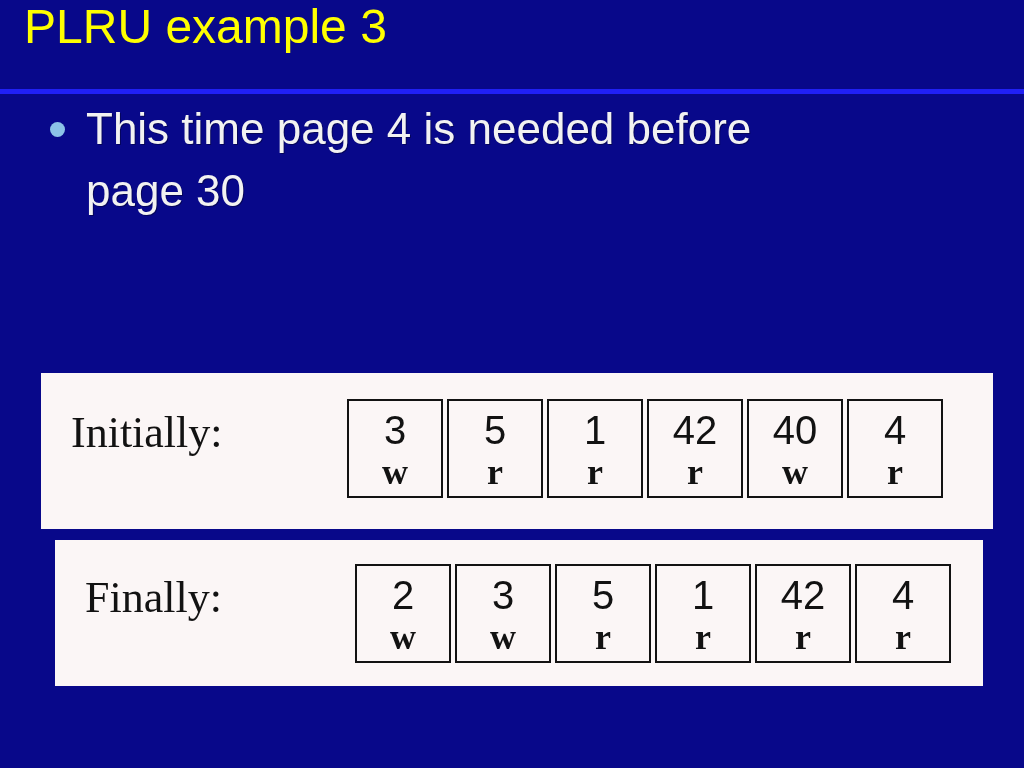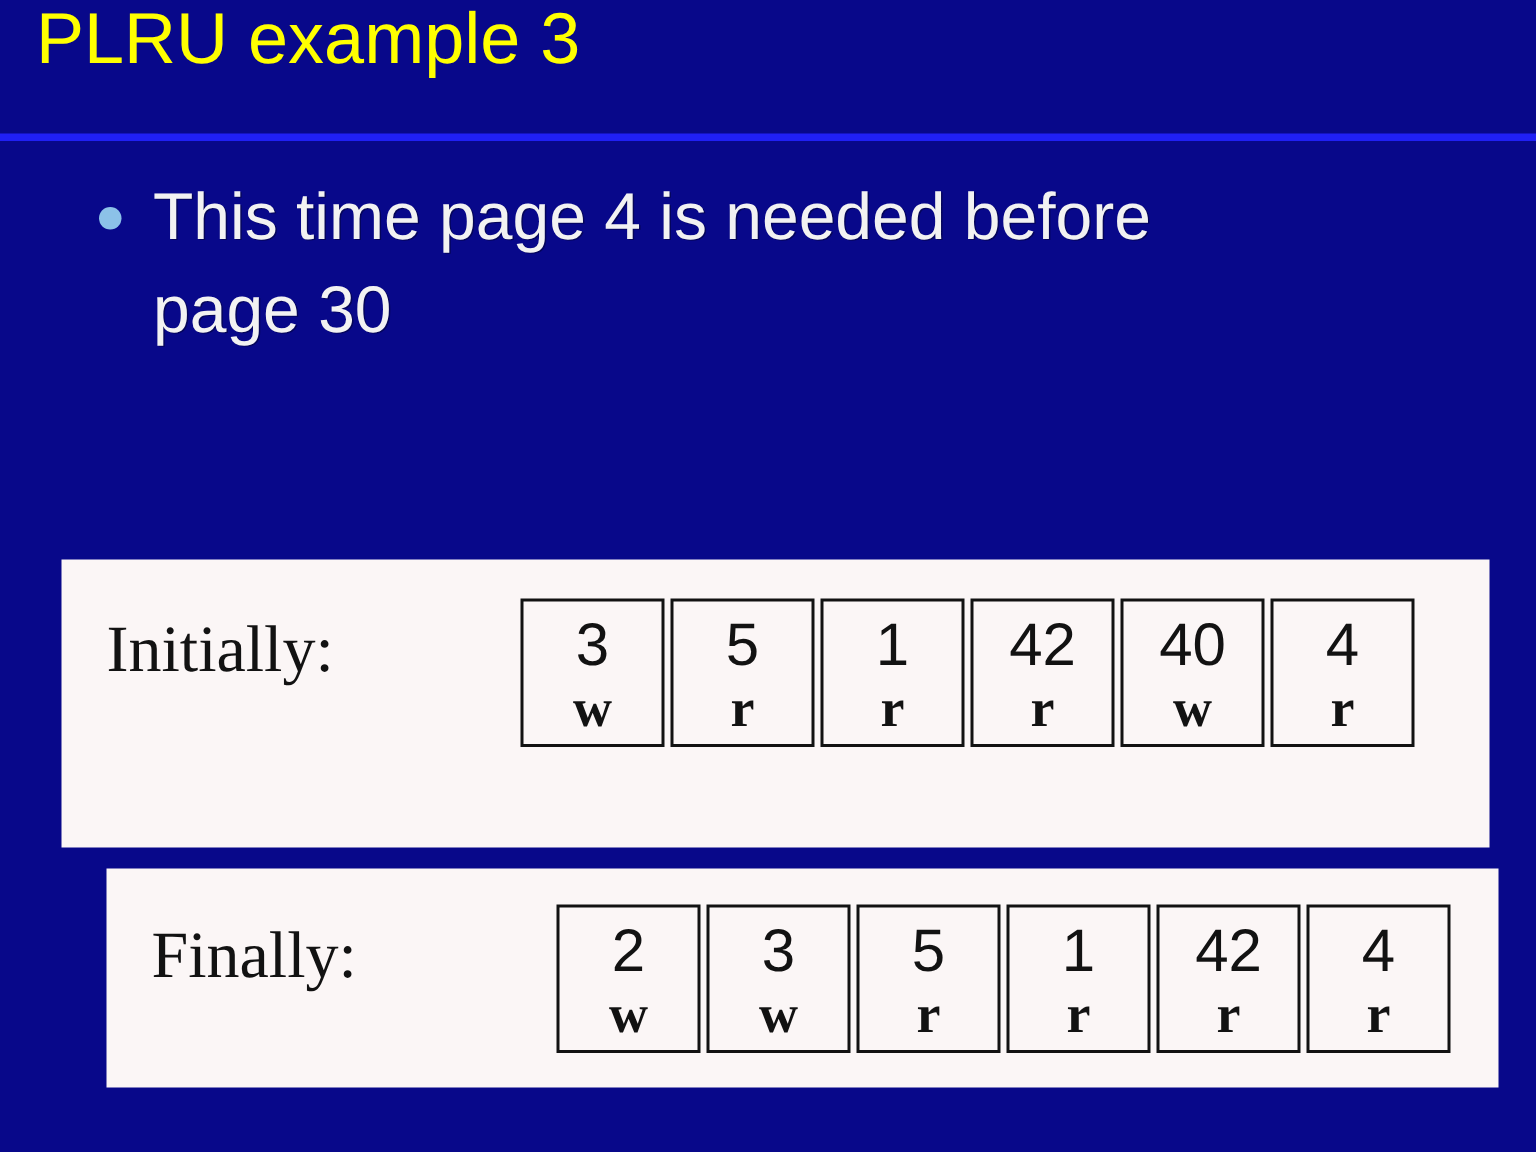--- a/index.html
+++ b/index.html
@@ -35,21 +35,21 @@
     height: 5px;
     background: var(--rule, #2020F5);
   }
 
   
   .bullet-list {
     position: absolute;
     left: 48px;
     top: 98px;
     width: 810px;
-    margin: 16px;
+    margin: 0;
     padding: 0;
     list-style: none;
   }
   .bullet-item {
     position: relative;
     padding-left: 38px;
     font-size: 44px;
     line-height: 62px;
     color: var(--text, #F2F2F2);
     text-shadow: 1px 1px 0 rgba(0,0,0,0.35);
@@ -62,22 +62,22 @@
     height: 15px;
     border-radius: 50%;
     background: var(--bullet, #8CC2E8);
   }
 
   
   .panel {
     position: absolute;
     background: var(--panel, #FBF6F6);
   }
-  #panel-initially { left: 41px; top: 373px; width: 952px; height: 192px; }
-  #panel-finally   { left: 55px; top: 579px; width: 928px; height: 146px; margin-left: 16px; }
+  #panel-initially { left: 41px; top: 373px; width: 952px; height: 156px; }
+  #panel-finally   { left: 55px; top: 540px; width: 928px; height: 146px; }
 
   .panel-label {
     position: absolute;
     font-family: "Liberation Serif", serif;
     font-size: 44px;
     color: var(--ink, #121212);
     white-space: nowrap;
   }
   #panel-initially .panel-label { left: 30px; top: 34px; }
   #panel-finally   .panel-label { left: 30px; top: 32px; }

